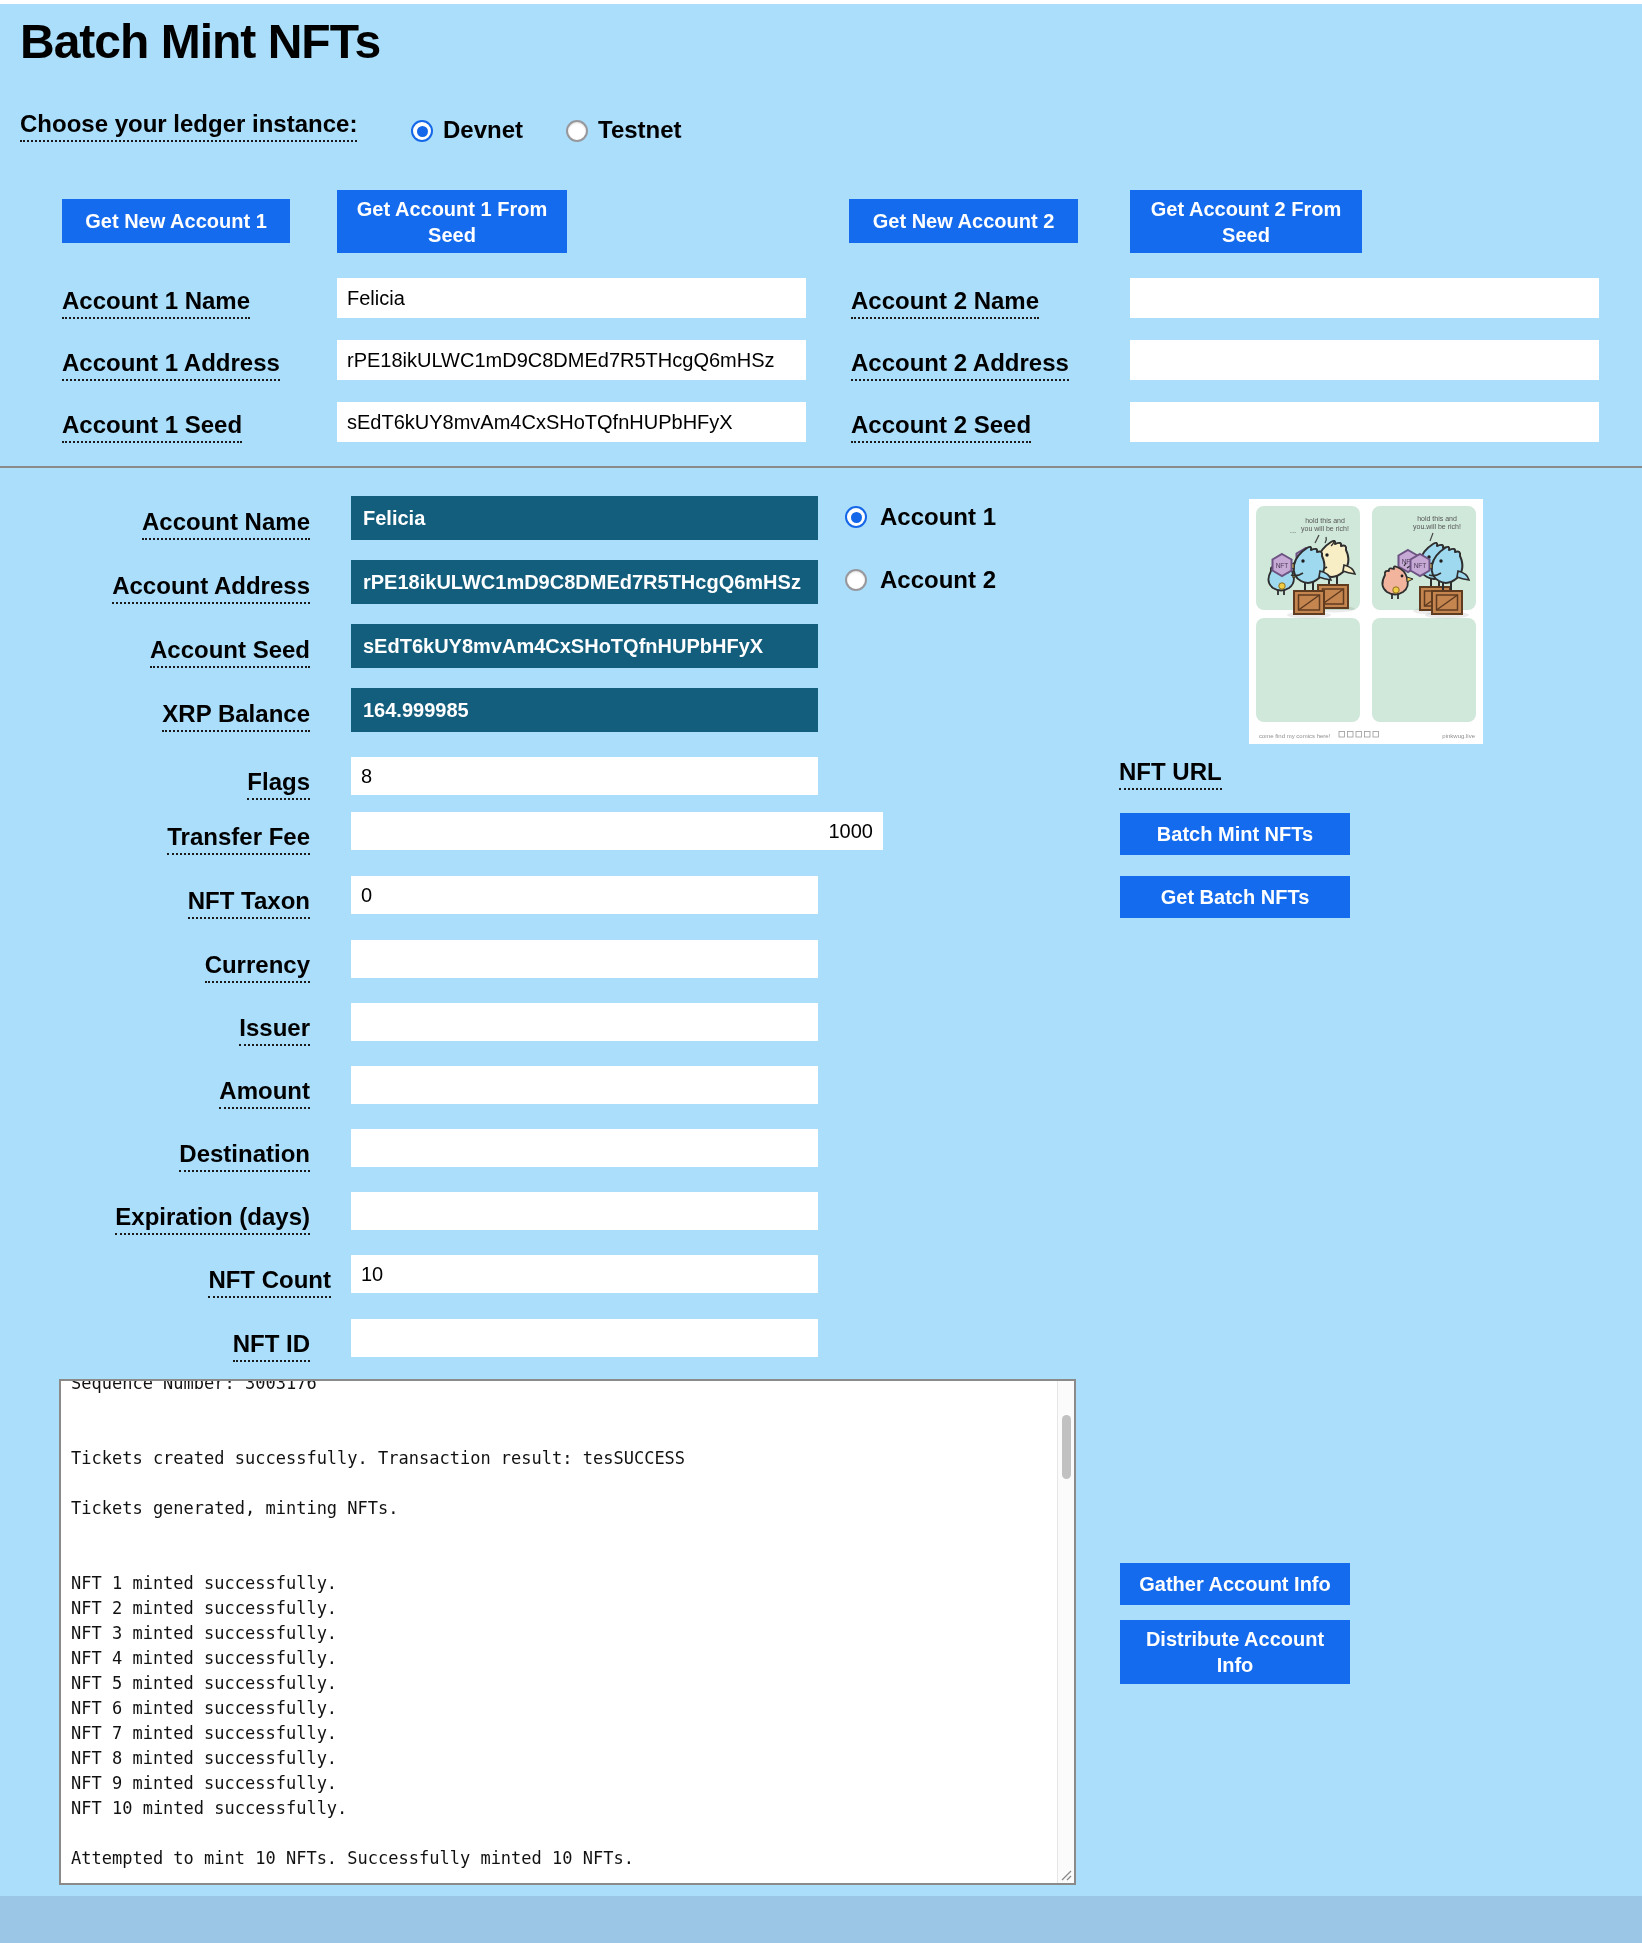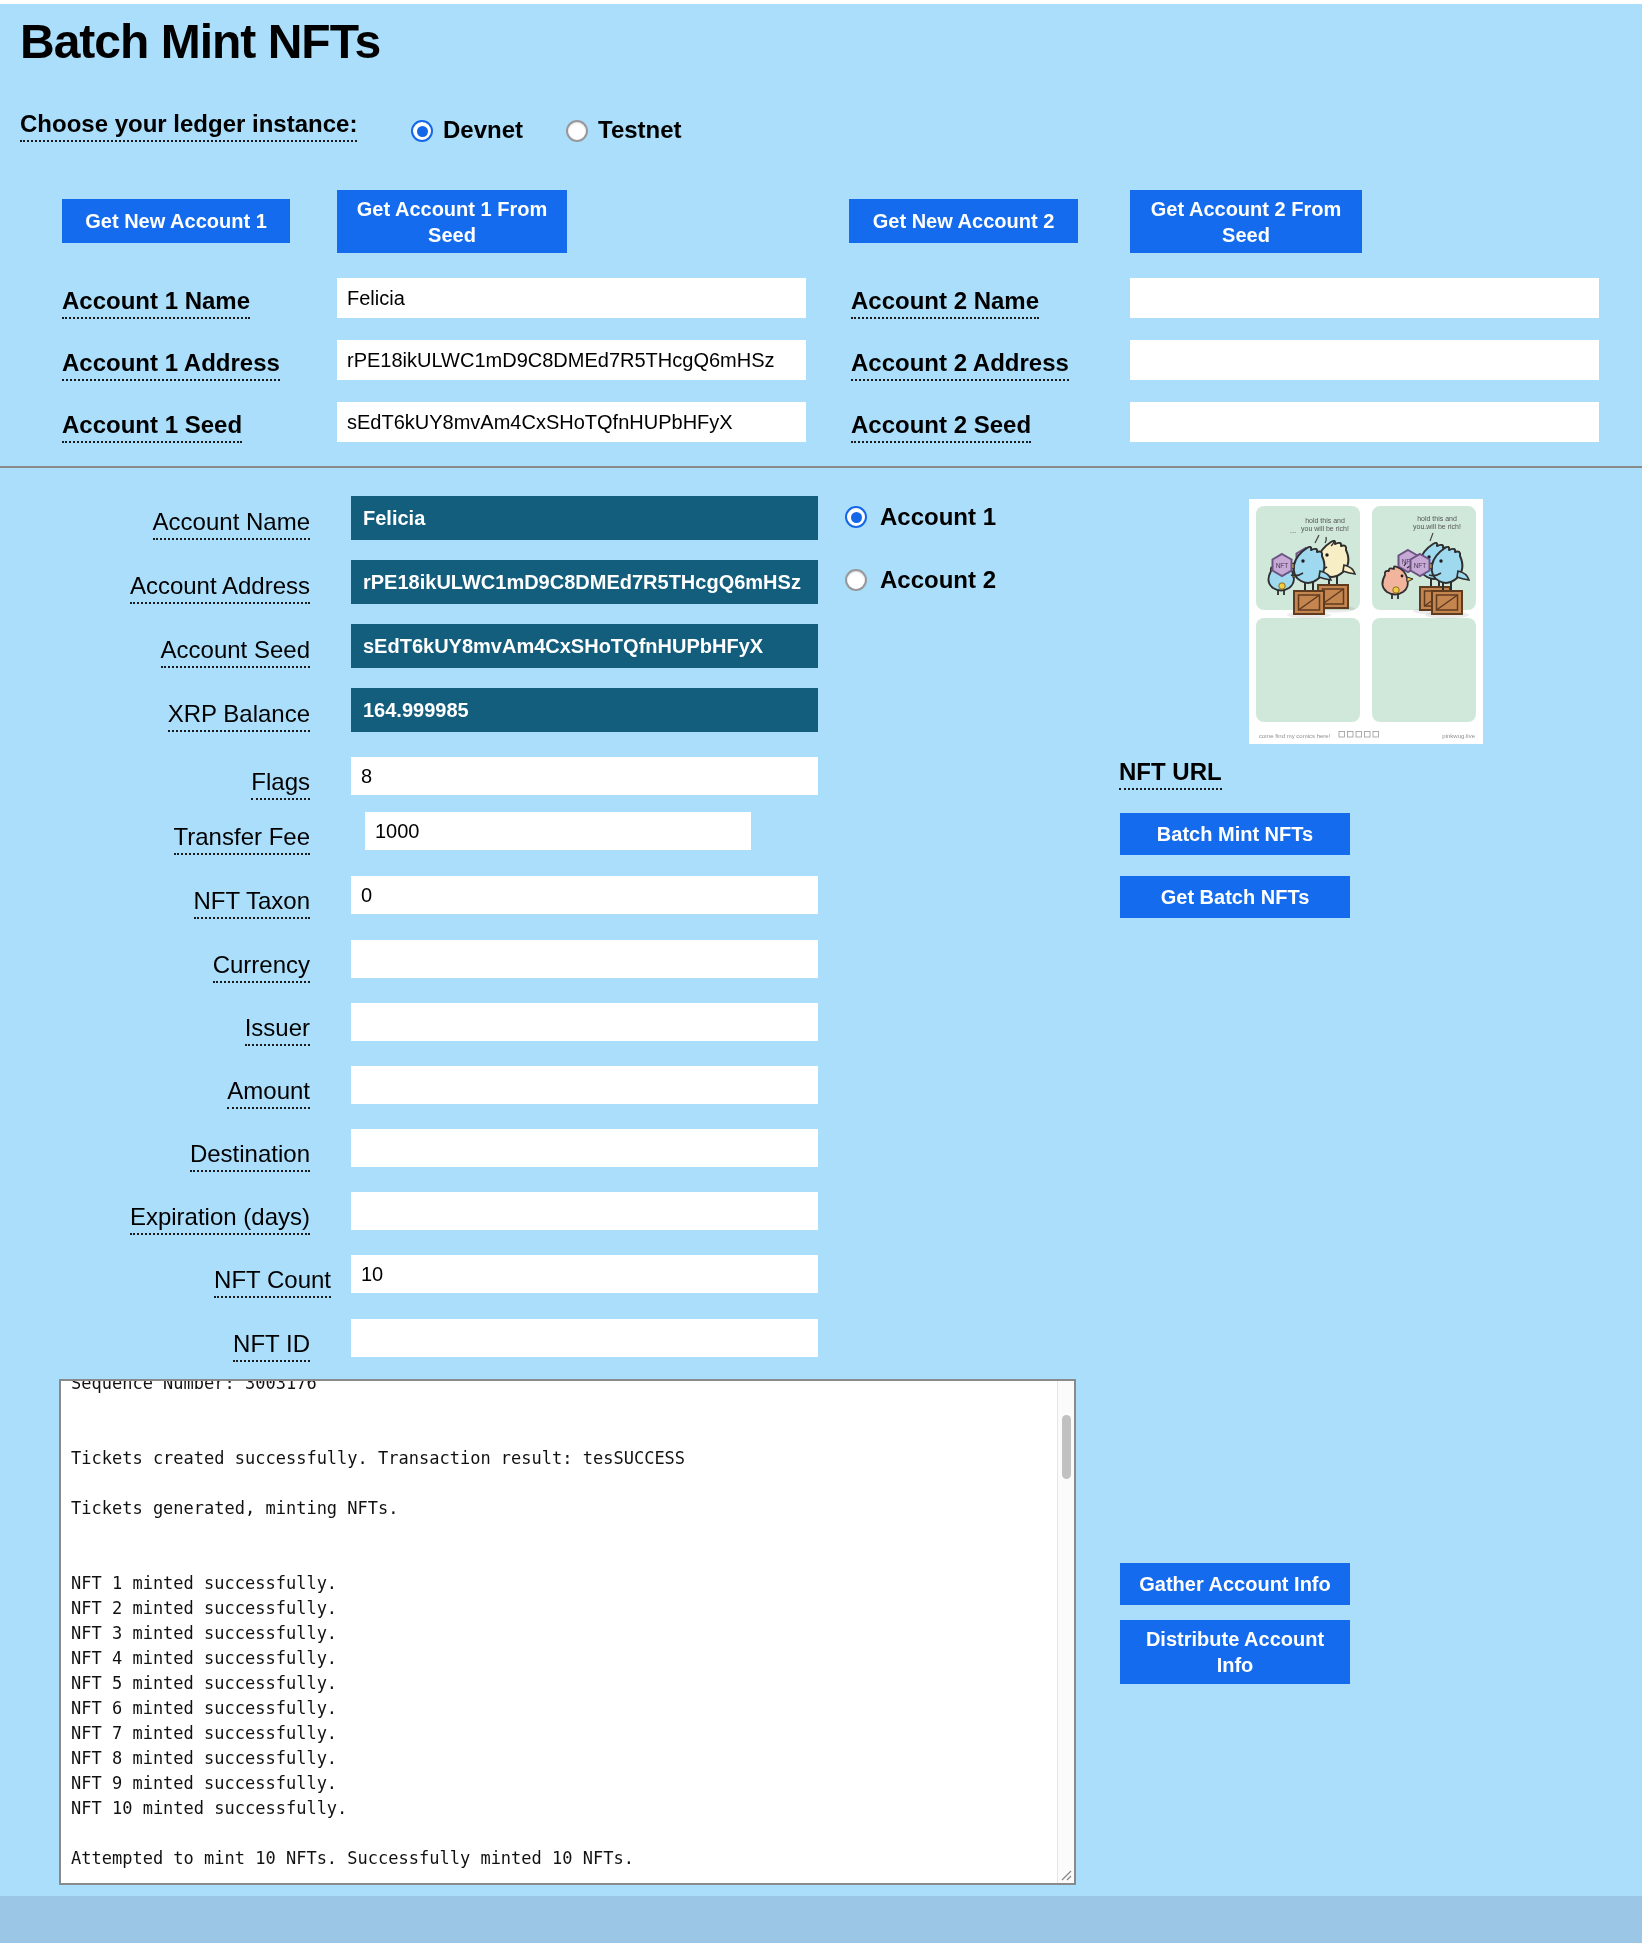--- a/index.html
+++ b/index.html
@@ -2,21 +2,21 @@
 <html><head>
 <meta charset="utf-8">
 <style>
   html,body{margin:0;padding:0;background:#ffffff;}
   .page{position:relative;width:1642px;height:1943px;background:#aadefb;overflow:hidden;
         font-family:"Liberation Sans","DejaVu Sans",sans-serif;color:#000;}
   .top-strip{position:absolute;left:0;top:0;width:100%;height:4px;background:#ffffff;}
   .title{position:absolute;left:20px;top:14px;font-size:48px;font-weight:bold;letter-spacing:-1px;}
   .lbl{position:absolute;font-size:24px;font-weight:bold;white-space:nowrap;}
   .lbl>span{border-bottom:2px dotted #1a1a1a;padding-bottom:3px;}
-  .lbl-r{position:absolute;left:0;width:310px;text-align:right;font-size:24px;font-weight:normal;white-space:nowrap;}
+  .lbl-r{position:absolute;left:0;width:310px;text-align:right;font-size:24px;font-weight:bold;white-space:nowrap;}
   .lbl-r>span{border-bottom:2px dotted #1a1a1a;padding-bottom:3px;}
   .btn{position:absolute;background:#146bee;color:#fff;border:none;cursor:pointer;
        font-family:inherit;font-size:20px;font-weight:600;line-height:1.3;
        display:flex;align-items:center;justify-content:center;text-align:center;padding:2px 8px;box-sizing:border-box;}
   .inp{position:absolute;background:#fff;border:none;outline:none;font-family:inherit;
        font-size:20px;color:#000;padding:0 10px;box-sizing:border-box;}
   .teal{position:absolute;background:#135e7d;color:#fff;font-size:20px;font-weight:600;
         display:flex;align-items:center;padding:0 12px;box-sizing:border-box;white-space:nowrap;overflow:hidden;}
   .radio{position:absolute;width:22px;height:22px;border-radius:50%;box-sizing:border-box;background:#fff;}
   .radio.off{border:2px solid #98989c;box-shadow:inset 0 1px 2px rgba(0,0,0,.12);}
@@ -160,21 +160,21 @@
       <rect x="107" y="232.5" width="5.5" height="5.5"></rect>
       <rect x="115.5" y="232.5" width="5.5" height="5.5"></rect>
       <rect x="124" y="232.5" width="5.5" height="5.5"></rect>
     </g>
     <text x="226" y="239" text-anchor="end" font-size="6" fill="#8f8f8f">pinkwug.live</text>
   </svg>
 
   <div class="lbl-r" style="top:768px;"><span>Flags</span></div>
   <input class="inp" style="left: 351px; top: 757px; width: 467px; height: 38px;" value="8">
   <div class="lbl-r" style="top:823px;"><span>Transfer Fee</span></div>
-  <input class="inp" style="left: 365px; top: 812px; width: 386px; height: 38px;" value="1000">
+  <input class="inp" style="left: 351px; top: 812px; width: 532px; height: 38px; text-align: right;" value="1000">
   <div class="lbl-r" style="top:887px;"><span>NFT Taxon</span></div>
   <input class="inp" style="left: 351px; top: 876px; width: 467px; height: 38px;" value="0">
   <div class="lbl-r" style="top:951px;"><span>Currency</span></div>
   <input class="inp" style="left: 351px; top: 940px; width: 467px; height: 38px;" value="">
   <div class="lbl-r" style="top:1014px;"><span>Issuer</span></div>
   <input class="inp" style="left: 351px; top: 1003px; width: 467px; height: 38px;" value="">
   <div class="lbl-r" style="top:1077px;"><span>Amount</span></div>
   <input class="inp" style="left: 351px; top: 1066px; width: 467px; height: 38px;" value="">
   <div class="lbl-r" style="top:1140px;"><span>Destination</span></div>
   <input class="inp" style="left: 351px; top: 1129px; width: 467px; height: 38px;" value="">

